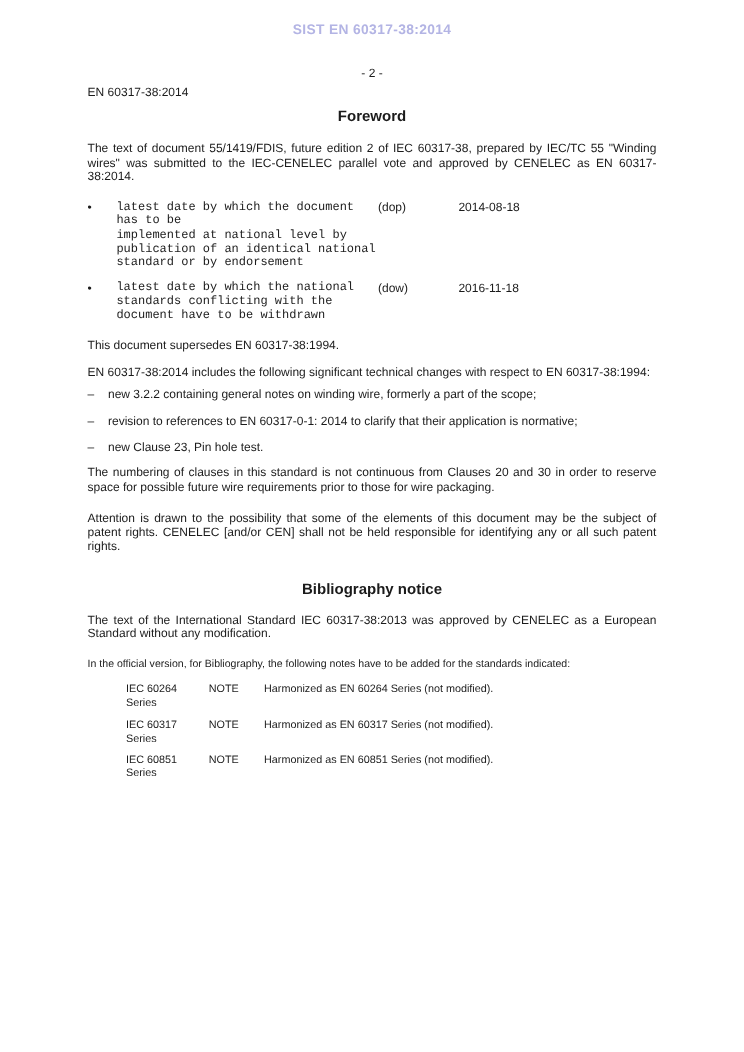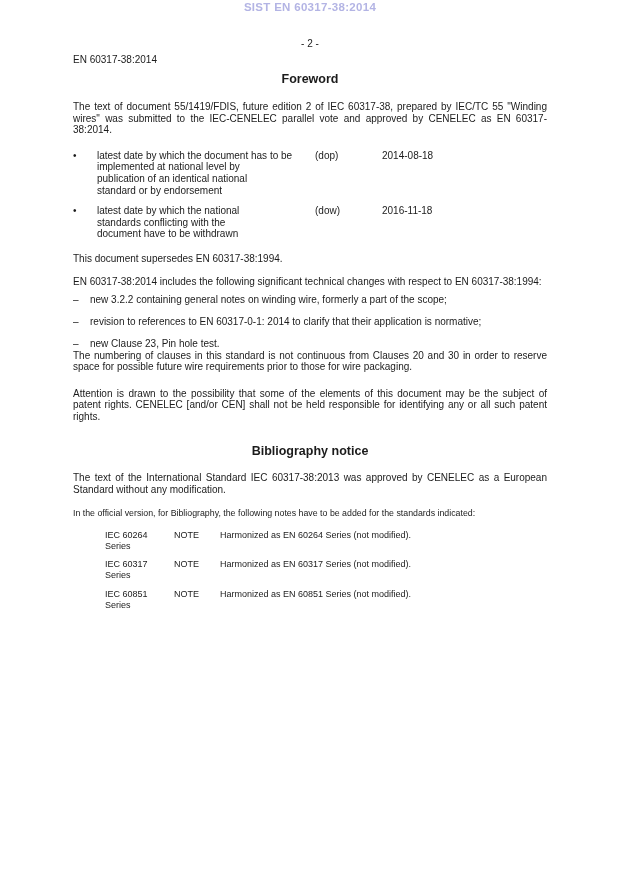--- a/index.html
+++ b/index.html
@@ -6,21 +6,21 @@
   .page {
     position:relative;
     width:620px; height:877px;
     background:#ffffff;
     font-family:"Liberation Sans", sans-serif;
     font-size:10px; line-height:11.6px;
     color:#1b1b1b;
     overflow:hidden;
   }
   .watermark {
-    padding-top:2px;
+    padding-top:20px;
     text-align:center;
     font-weight:bold;
     font-size:11.5px;
     letter-spacing:0.3px;
   }
   .header-row {
     position:relative;
     margin:24px 73px 0 73px;
     height:12px;
   }
@@ -34,32 +34,32 @@
   }
   .sec-title.endorse { margin-top:23px; }
   p { margin:0; }
   .just { text-align:justify; }
   .p1 { margin-top:15px; }
   .dates-intro { margin-top:14px; }
   .date-row { display:flex; align-items:flex-start; }
   .date-row.first { margin-top:14px; }
   .date-row.second { margin-top:9px; }
   .bullet-glyph { width:24px; }
-  .date-text { width:218px; white-space:pre-line; }
+  .date-text { width:218px; white-space:pre-line;font-family:Liberation Mono, monospace; }
   .date-code { width:67px; }
   .date-value { flex:1; }
   .supersedes { margin-top:13px; }
   .changes-intro { margin-top:11px; }
   .dash-row { display:flex; }
   .dash-row.d1 { margin-top:7px; }
   .dash-row.d2 { margin-top:10.5px; }
   .dash-row.d3 { margin-top:10px; }
   .dash-glyph { width:17px; }
   .dash-text { flex:1; }
-  .numbering { }
+  .numbering { margin-top:10px; }
   .attention { margin-top:15px; }
   .endorse-para { margin-top:13px; }
   .note-intro { margin-top:13px; font-size:8.8px; line-height:10.5px; }
   .notes-table { margin:11px 0 0 32px; }
   .note-row { display:flex; font-size:9px; line-height:11px; margin-bottom:7.5px; }
   .note-standard { width:69px; }
   .note-label { width:46px; }
   .note-text { flex:1; }
 </style>
 </head>

